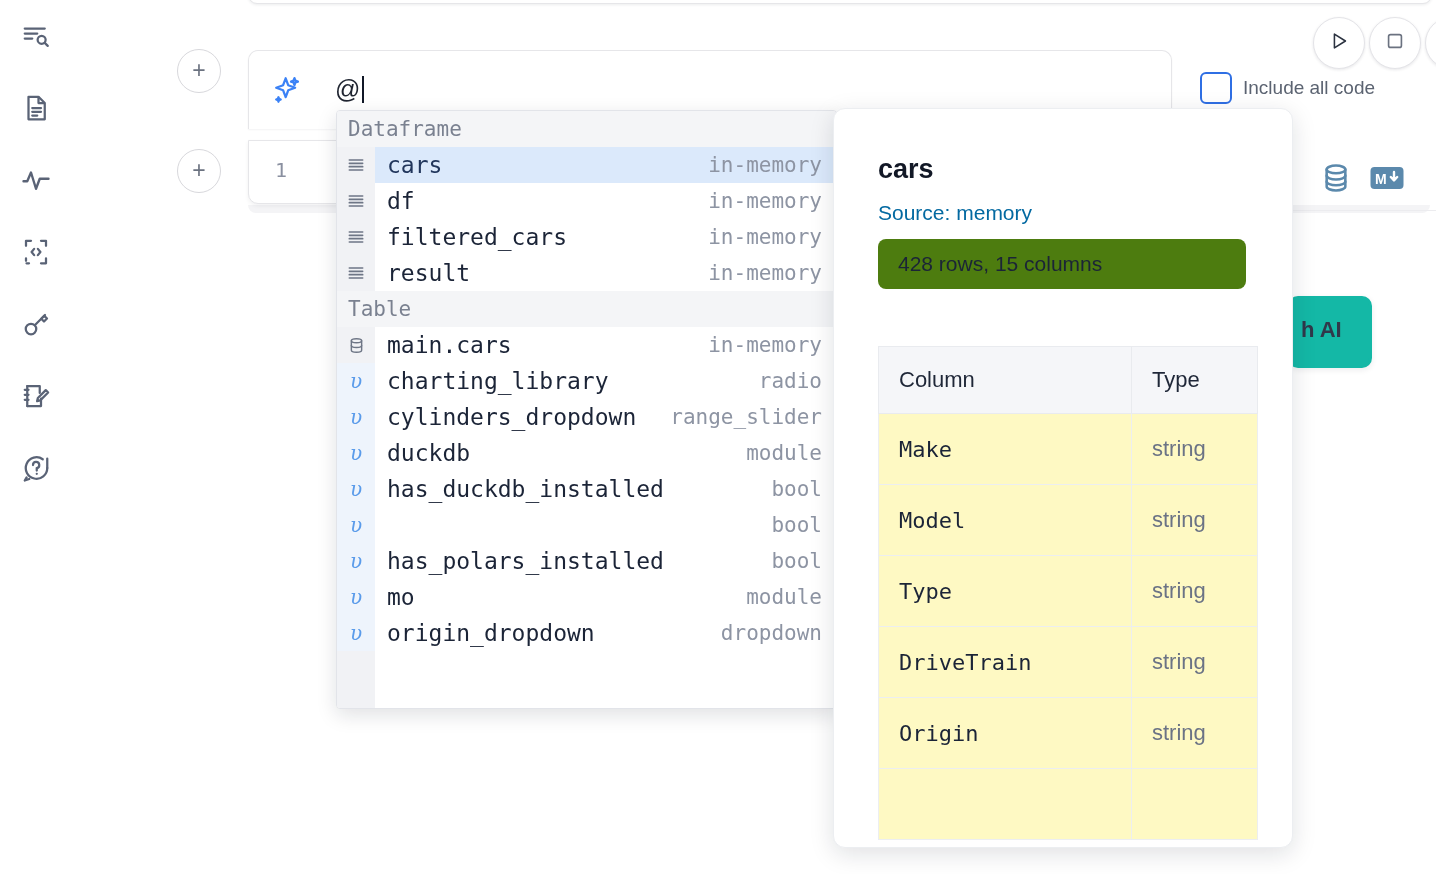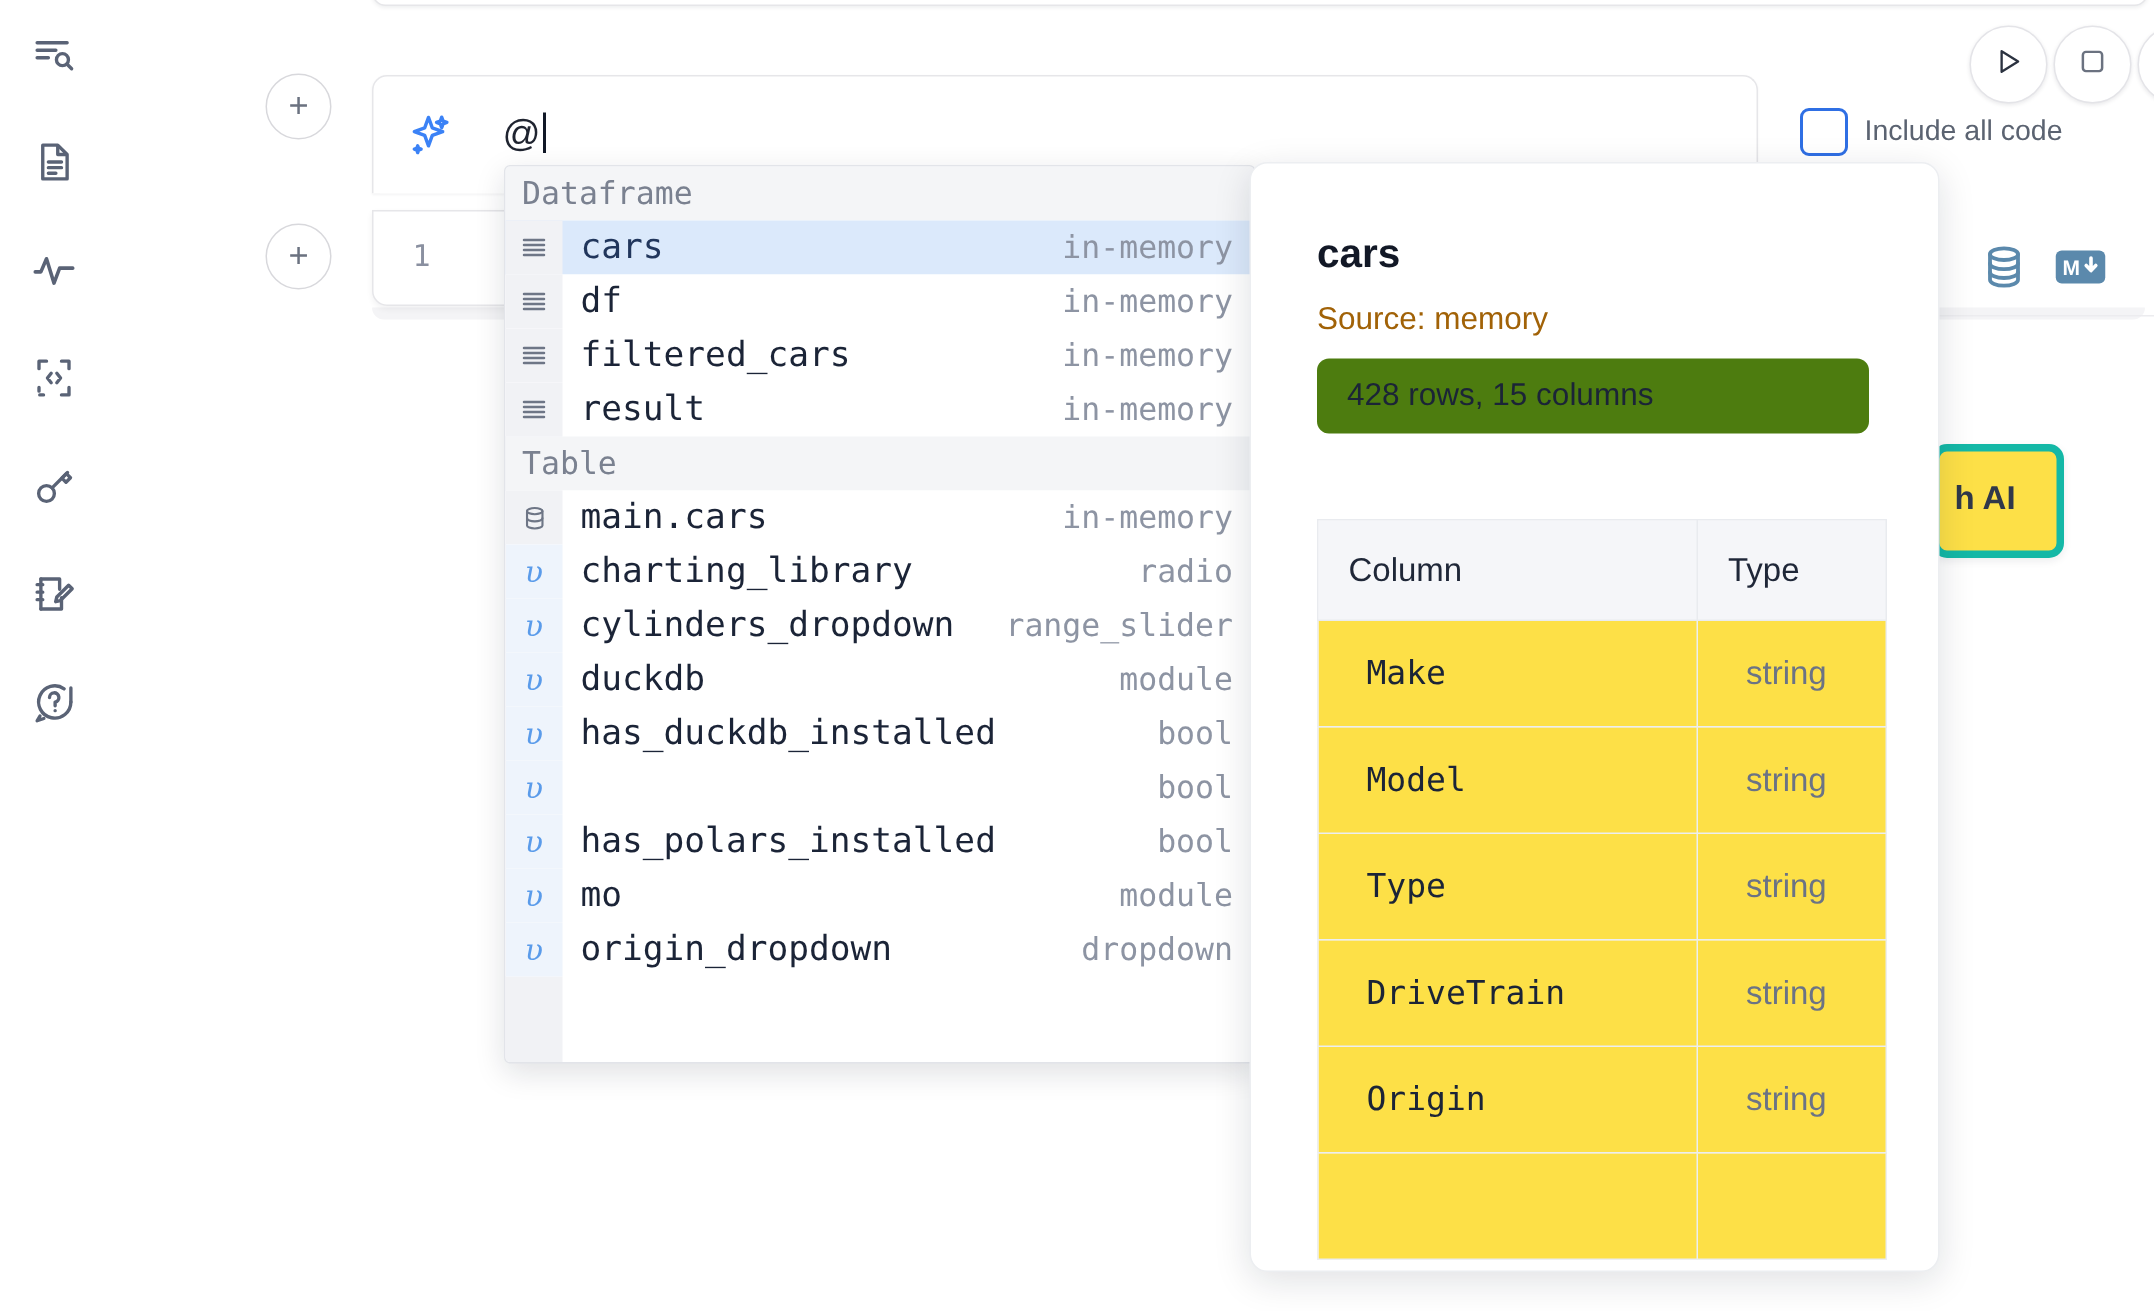--- a/index.html
+++ b/index.html
@@ -40,21 +40,21 @@
   
   #code-cell{position:absolute;left:248px;top:140px;width:922px;height:62px;background:#fff;border:1px solid #e6e6e9;border-radius:0 0 10px 10px;box-shadow:0 2px 4px rgba(15,23,42,.06);}
   #gutter-num{position:absolute;left:26px;top:17px;font-size:20px;color:#8a90a0;}
   #cell-tools{position:absolute;left:1320px;top:162px;display:flex;align-items:center;gap:18px;z-index:6;}
 
   
   #cell-sep{position:absolute;left:1180px;top:210px;width:256px;height:1px;background:#ececef;}
   #cell-sep2{position:absolute;left:248px;top:205px;width:1182px;height:8px;background:#f4f4f6;border-radius:0 0 10px 10px;}
 
   
-  #ai-card{position:absolute;left:1288px;top:296px;width:78px;height:66px;background:#fde047;border:5px solid #14b8a6;border-radius:10px;box-shadow:0 2px 6px rgba(15,23,42,.08);}
+  #ai-card{position:absolute;left:1288px;top:296px;width:78px;height:66px;background:#14b8a6;border:3px solid #14b8a6;border-radius:10px;box-shadow:0 2px 6px rgba(15,23,42,.08);}
   #ai-card-label{position:absolute;left:10px;top:18px;font-size:22px;font-weight:700;color:#30384a;white-space:nowrap;}
 
   
   #ac-dropdown{
     position:absolute;left:336px;top:110px;width:499px;height:597px;
     background:#ffffff;border:1px solid #e2e4e9;border-radius:4px;
     box-shadow:0 6px 20px rgba(15,23,42,.13);overflow:hidden;z-index:20;
   }
   #ac-gutter{position:absolute;left:0;top:0;width:38px;height:100%;background:#f1f2f5;}
   #ac-list{position:relative;}
@@ -87,33 +87,33 @@
   .ac-item.var .ic{background:#eef4fc;color:#5a9bea;font-style:italic;font-size:20px;
     font-family:"DejaVu Serif","Liberation Serif",serif;}
 
   
   #detail-panel{
     position:absolute;left:833px;top:108px;width:458px;height:738px;
     background:#fff;border:1px solid #eceef1;border-radius:12px;
     box-shadow:0 6px 24px rgba(15,23,42,.13);overflow:hidden;z-index:30;
   }
   #dp-title{position:absolute;left:44px;top:45px;font-size:27px;font-weight:700;color:#121826;}
-  #dp-source{position:absolute;left:44px;top:92px;font-size:21px;color:#a16207;}
+  #dp-source{position:absolute;left:44px;top:92px;font-size:21px;color:#0369a1;}
   #dp-pill{position:absolute;left:44px;top:130px;width:368px;height:50px;background:#4d7c0f;border-radius:8px;display:flex;align-items:center;}
   #dp-pill span{padding-left:20px;font-size:21px;color:#1b2437;}
   #dp-table{position:absolute;left:44px;top:237px;width:368px;}
   #dp-table table{border-collapse:collapse;width:380px;table-layout:fixed;}
   #dp-table th{
     background:#f5f6f9;border:1px solid #e9ebef;
     text-align:left;padding:20px 0 20px 20px;
     font-size:22px;font-weight:400;color:#1f2738;
   }
   #dp-table td{
-    border:1px solid #eceef1;padding:22px 0 22px 32px;
-    font-size:22px;background:#fde047;
+    border:1px solid #eceef1;padding:22px 0 22px 20px;
+    font-size:22px;background:#fef9c3;
   }
   #dp-table td.col{font-family:"DejaVu Sans Mono","Liberation Mono",monospace;color:#1b2437;}
   #dp-table td.typ{color:#6b7385;}
   #dp-table th:nth-child(1),#dp-table td:nth-child(1){width:232px;}
 </style>
 </head>
 <body>
 
 <div id="left-rail">
 

